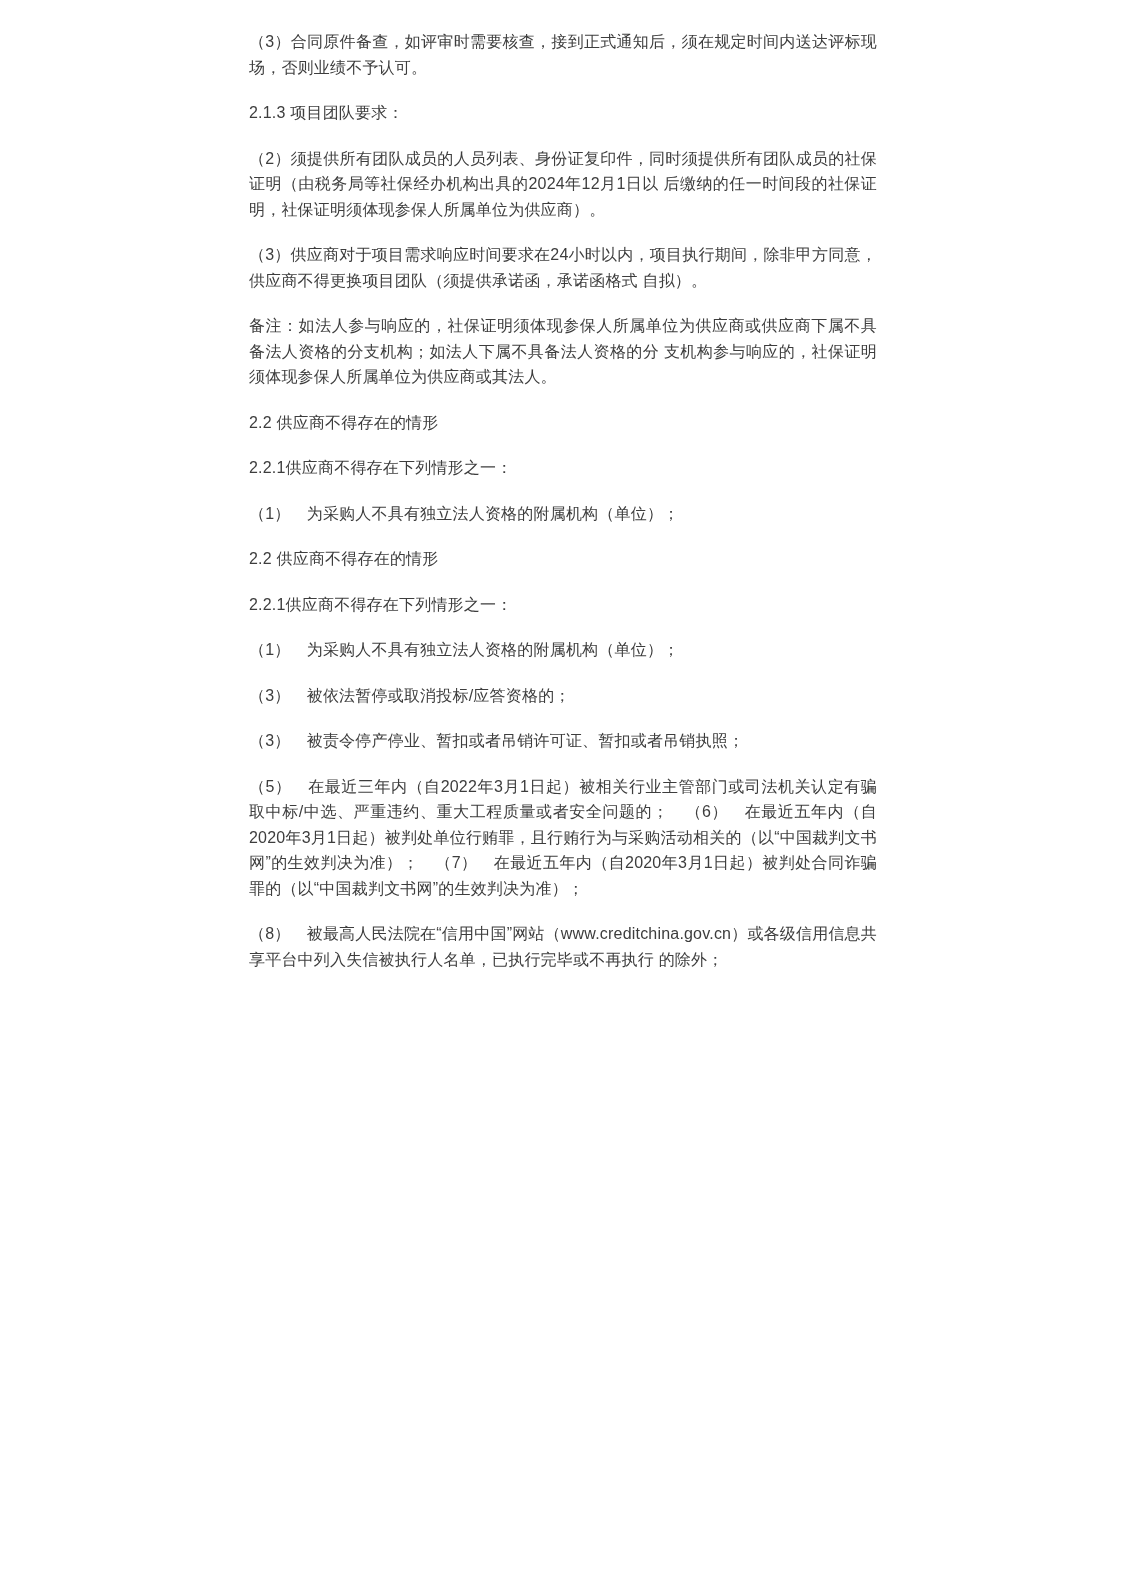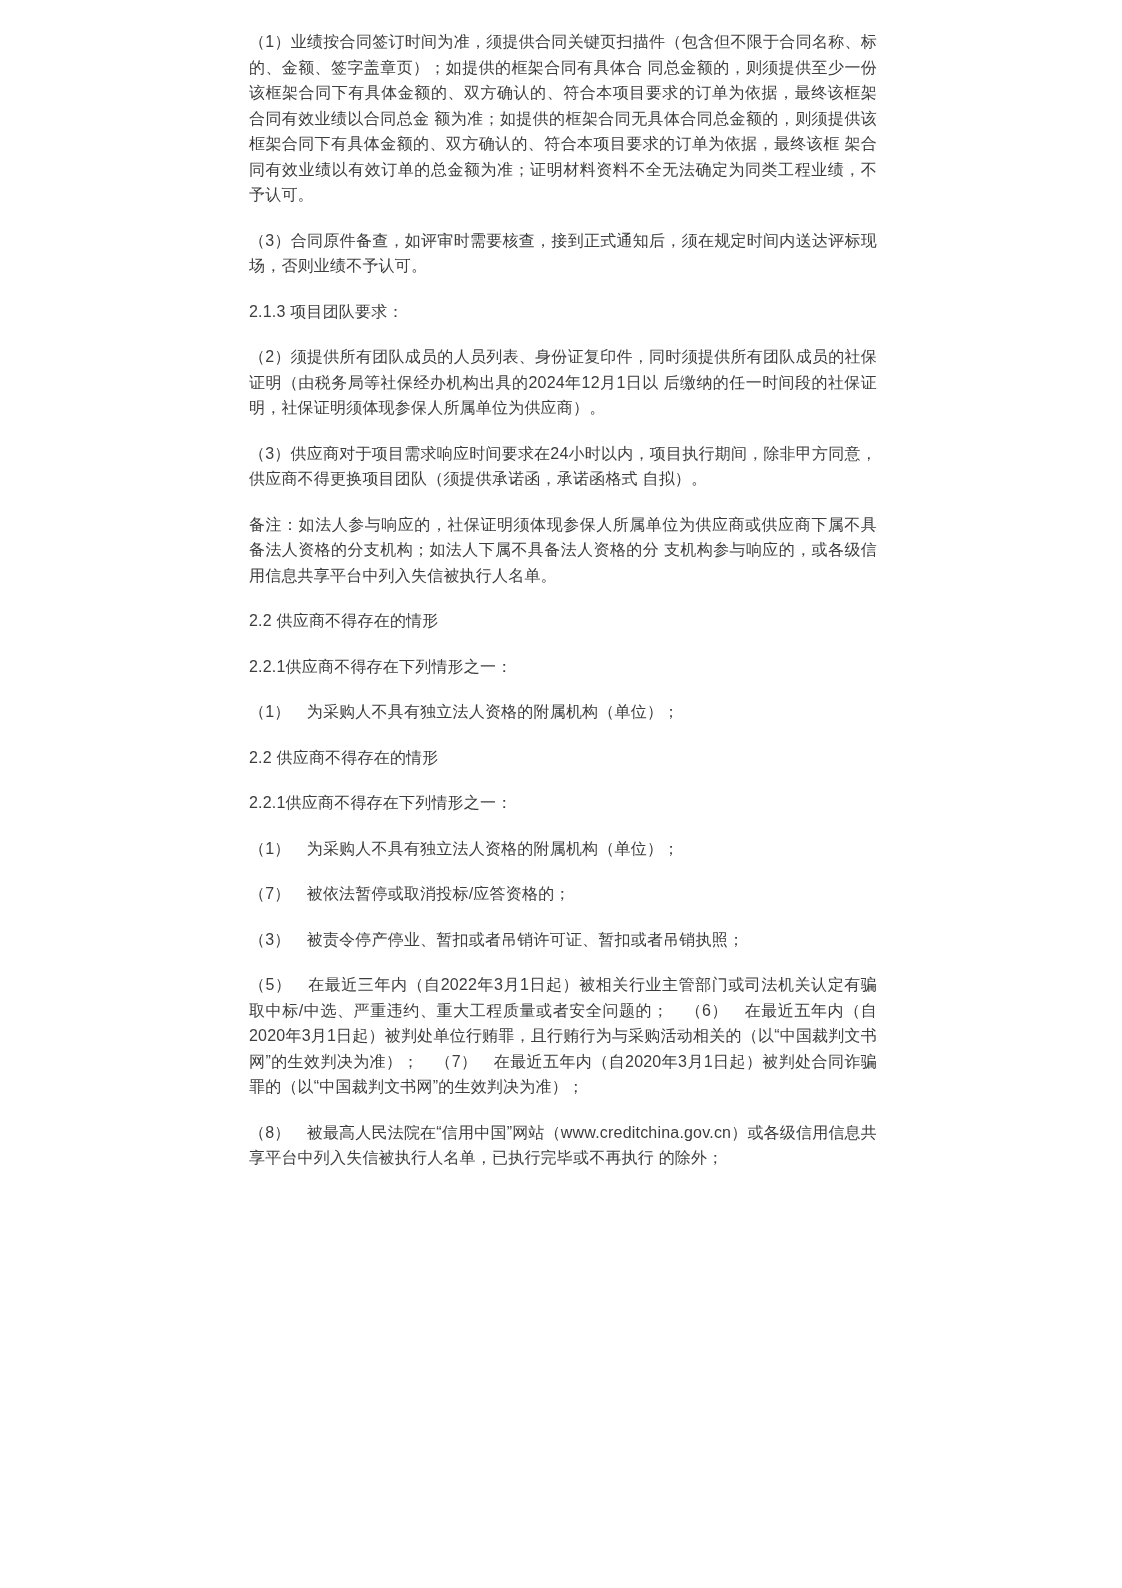--- a/index.html
+++ b/index.html
@@ -23,29 +23,28 @@
   }
   .page p {
     margin: 0 0 20px 0;
     word-break: break-word;
   }
 </style>
 </head>
 <body style="background: rgb(255, 255, 255);">
 
 <div class="page" style="color: rgb(61, 61, 61);">
-  <p>（1）业绩按合同签订时间为准，须提供合同关键页扫描件（包含但不限于合同名称、标的、金额、签字盖章页）；如提供的框架合同有具体合 同总金额的，则须提供至少一份该框架合同下有具体金额的、双方确认的、符合本项目要求的订单为依据，最终该框架合同有效业绩以合同总金 额为准；如提供的框架合同无具体合同总金额的，则须提供该框架合同下有具体金额的、双方确认的、符合本项目要求的订单为依据，最终该框 架合同有效业绩以有效订单的总金额为准；证明材料资料不全无法确定为同类工程业绩，不予认可。</p>
   <p>（3）合同原件备查，如评审时需要核查，接到正式通知后，须在规定时间内送达评标现场，否则业绩不予认可。</p>
   <p>2.1.3 项目团队要求：</p>
   <p>（2）须提供所有团队成员的人员列表、身份证复印件，同时须提供所有团队成员的社保证明（由税务局等社保经办机构出具的2024年12月1日以 后缴纳的任一时间段的社保证明，社保证明须体现参保人所属单位为供应商）。</p>
   <p>（3）供应商对于项目需求响应时间要求在24小时以内，项目执行期间，除非甲方同意，供应商不得更换项目团队（须提供承诺函，承诺函格式 自拟）。</p>
-  <p>备注：如法人参与响应的，社保证明须体现参保人所属单位为供应商或供应商下属不具备法人资格的分支机构；如法人下属不具备法人资格的分 支机构参与响应的，或各级信用信息共享平台中列入失信被执行人名单。</p>
+  <p>备注：如法人参与响应的，社保证明须体现参保人所属单位为供应商或供应商下属不具备法人资格的分支机构；如法人下属不具备法人资格的分 支机构参与响应的，社保证明须体现参保人所属单位为供应商或其法人。</p>
   <p>2.2 供应商不得存在的情形</p>
   <p>2.2.1供应商不得存在下列情形之一：</p>
   <p>（1）　为采购人不具有独立法人资格的附属机构（单位）；</p>
   <p>2.2 供应商不得存在的情形</p>
   <p>2.2.1供应商不得存在下列情形之一：</p>
   <p>（1）　为采购人不具有独立法人资格的附属机构（单位）；</p>
-  <p>（7）　被依法暂停或取消投标/应答资格的；</p>
+  <p>（3）　被依法暂停或取消投标/应答资格的；</p>
   <p>（3）　被责令停产停业、暂扣或者吊销许可证、暂扣或者吊销执照；</p>
   <p>（5）　在最近三年内（自2022年3月1日起）被相关行业主管部门或司法机关认定有骗取中标/中选、严重违约、重大工程质量或者安全问题的；　（6）　在最近五年内（自2020年3月1日起）被判处单位行贿罪，且行贿行为与采购活动相关的（以“中国裁判文书网”的生效判决为准）；　（7）　在最近五年内（自2020年3月1日起）被判处合同诈骗罪的（以“中国裁判文书网”的生效判决为准）；</p>
   <p>（8）　被最高人民法院在“信用中国”网站（www.creditchina.gov.cn）或各级信用信息共享平台中列入失信被执行人名单，已执行完毕或不再执行 的除外；</p>
 </div>
 
 </body></html>

